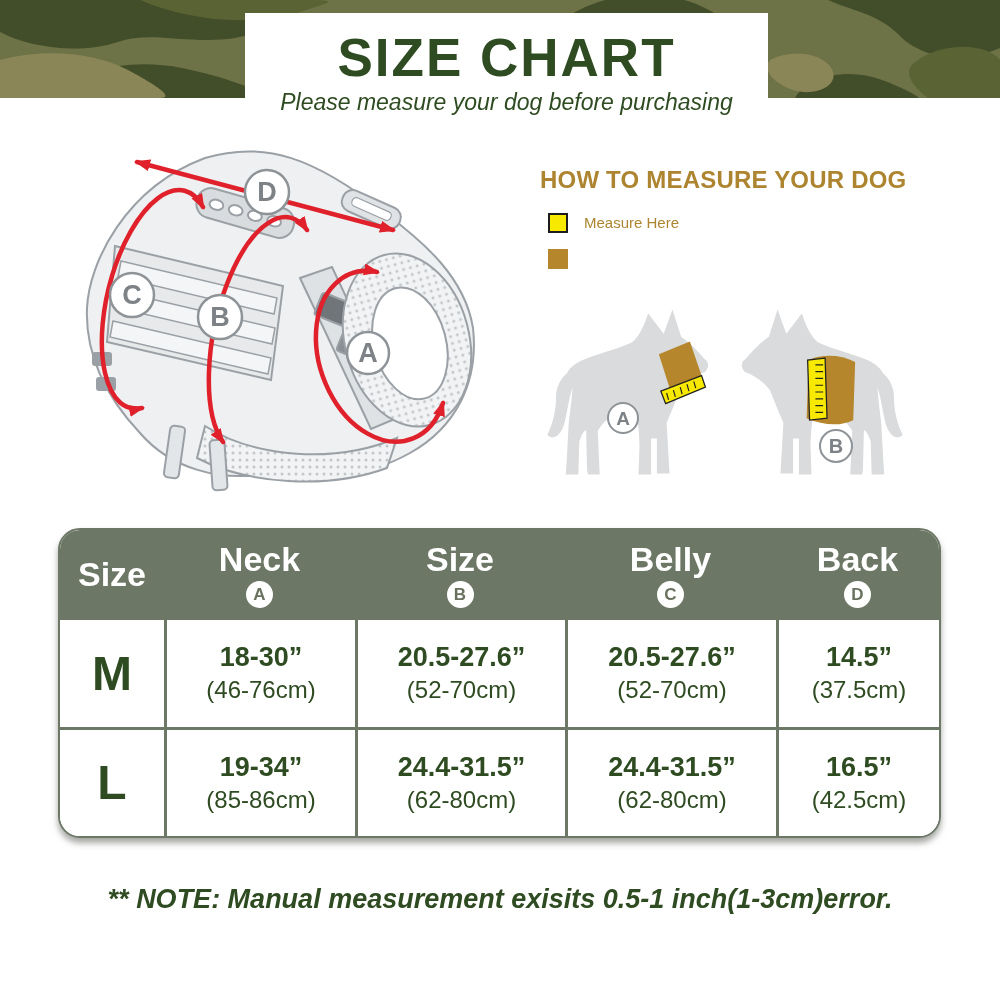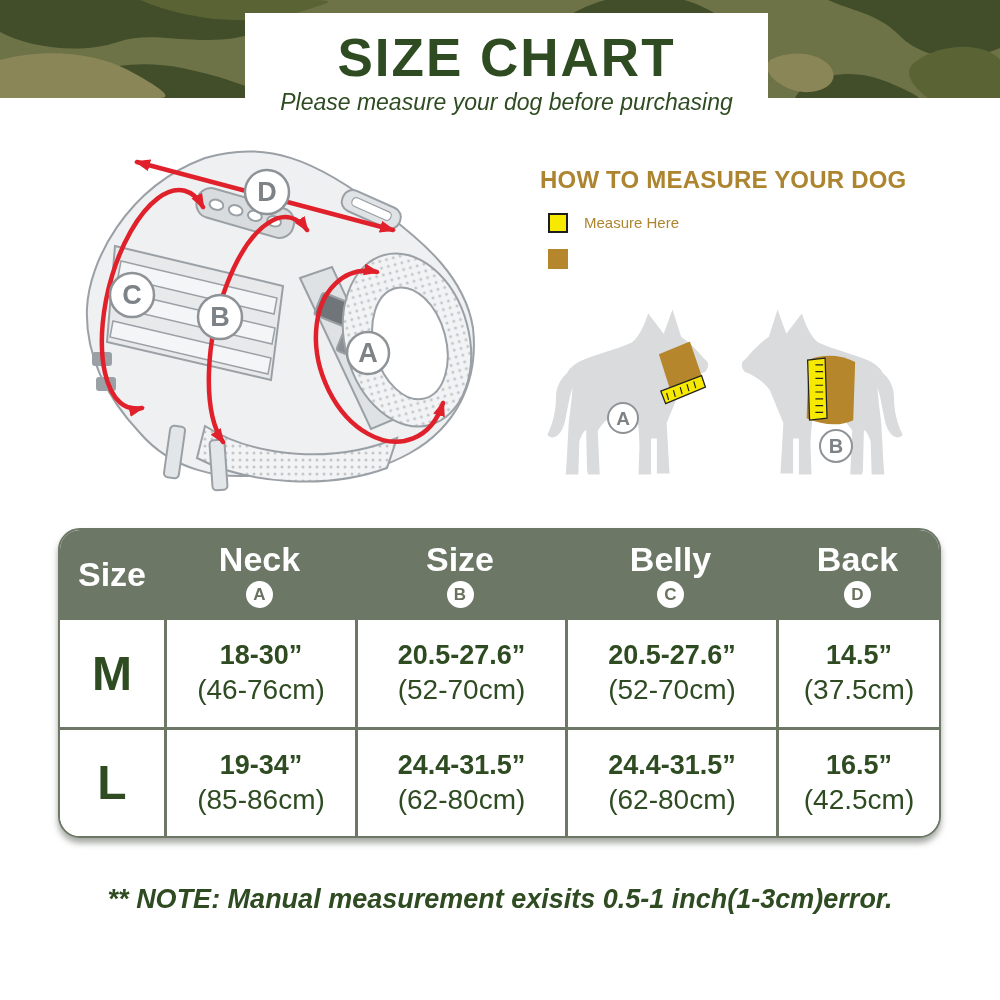--- a/index.html
+++ b/index.html
@@ -63,21 +63,21 @@
     margin-top:3px;
   }
   .trow{flex:1;display:grid;grid-template-columns:104fr 191fr 210fr 211fr 163fr;background:#fff;}
   .trow-l{border-top:3px solid var(--olive);}
   .td{
     display:flex;flex-direction:column;align-items:center;justify-content:center;
     border-left:3px solid var(--olive);
   }
   .td-size{border-left:none;font-size:48px;font-weight:bold;color:var(--dark-green);}
   .val-in{font-size:27px;font-weight:bold;color:var(--dark-green);line-height:1.15;}
-  .val-cm{font-size:28px;color:var(--dark-green);margin-top:3px;}
+  .val-cm{font-size:24px;color:var(--dark-green);margin-top:3px;}
   
   .note-text{
     position:absolute;left:0;top:884px;width:100%;text-align:center;
     font-size:27px;font-weight:bold;font-style:italic;color:var(--dark-green);
   }
   svg text{font-family:"Liberation Sans","DejaVu Sans",sans-serif;}
 </style>
 </head>
 <body>
 

